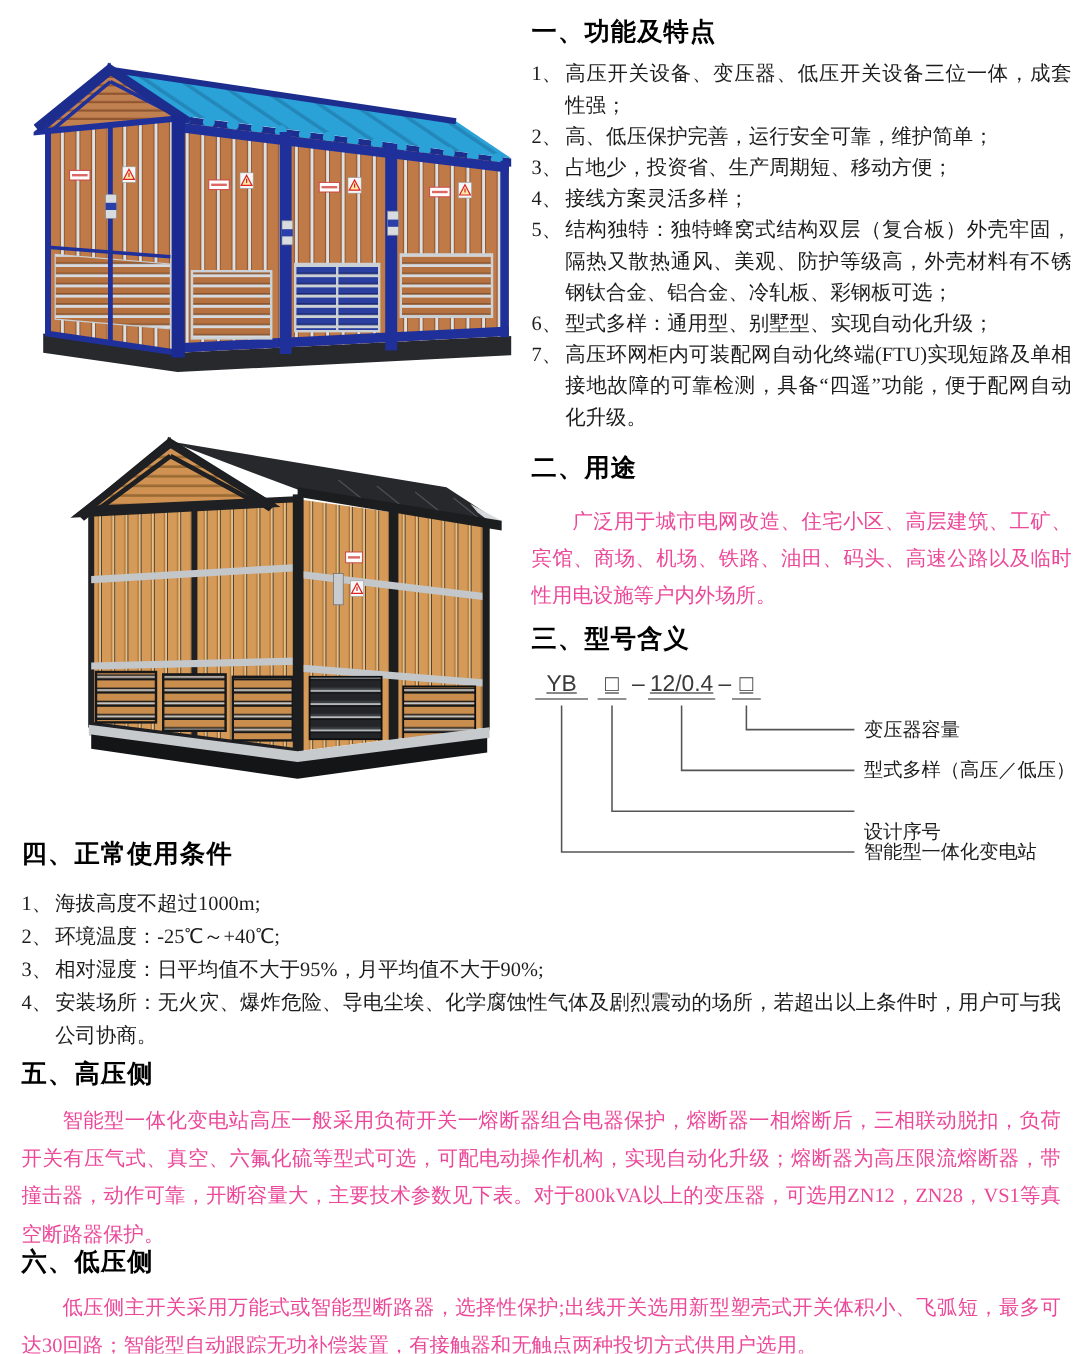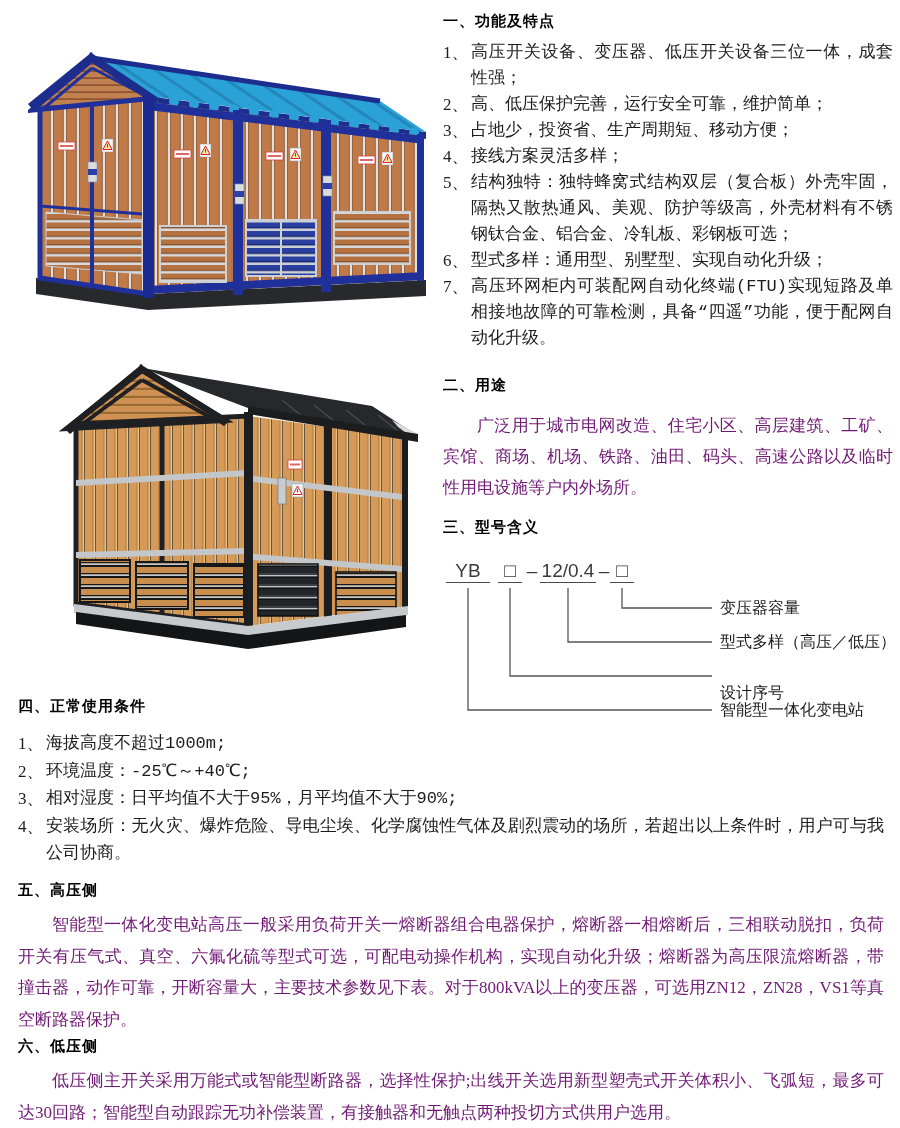--- a/index.html
+++ b/index.html
@@ -3,41 +3,41 @@
 <meta charset="utf-8">
 <style>
   html,body{margin:0;padding:0;}
   body{
     width:900px;height:1128px;position:relative;background:#ffffff;
     font-family:"Liberation Serif", serif;color:#222;overflow:hidden;
   }
   .abs{position:absolute;}
   .sec-heading{
     font-family:"Liberation Sans", sans-serif;
-    font-weight:bold;font-size:15px;color:#000;letter-spacing:1px;
+    font-weight:bold;font-size:21px;color:#000;letter-spacing:1px;
   }
   
   .feat-list{margin-top:9px;}
   .li-row{display:flex;font-size:17px;line-height:26px;color:#1c1c1c;}
   .li-num{flex:0 0 28px;}
-  .li-txt{flex:1;text-align:justify;font-family:Liberation Mono, monospace;}
+  .li-txt{flex:1;text-align:justify;}
   .para{
-    font-size:17px;color:#701a75;text-align:justify;text-indent:2em;margin:0;
+    font-size:17px;color:#ec4899;text-align:justify;text-indent:2em;margin:0;
   }
   .para.right-col{line-height:31px;margin-top:15px;}
   .para.wide{line-height:31.5px;margin-top:9px;}
   
   .cond-list{margin-top:14px;}
   .cond-list .li-row{line-height:27.5px;}
   
   #model-diagram{left:440px;top:550px;width:460px;height:182px;}
   .code-row{position:absolute;top:10px;left:0;height:26px;width:100%;
     font-family:"Liberation Sans", sans-serif;font-size:19px;color:#3a3a3a;}
   .code-part{position:absolute;top:0;text-align:center;}
-  .code-u{border-bottom:1.5px solid #4a4a4a;}
+  .code-u{border-bottom:1.5px solid #4a4a4a;text-decoration:underline;}
   .dlabel{position:absolute;left:280px;font-size:16px;color:#1c1c1c;white-space:nowrap;}
 </style>
 </head>
 <body>
 
 <div class="abs" style="left:28px;top:44px;width:406px;height:294px;">
 <svg width="406" height="294" viewBox="0 0 406 294">
   <defs>
     <pattern id="wd1" width="13" height="20" patternUnits="userSpaceOnUse">
       <rect width="13" height="20" fill="#bf7a48"></rect>

